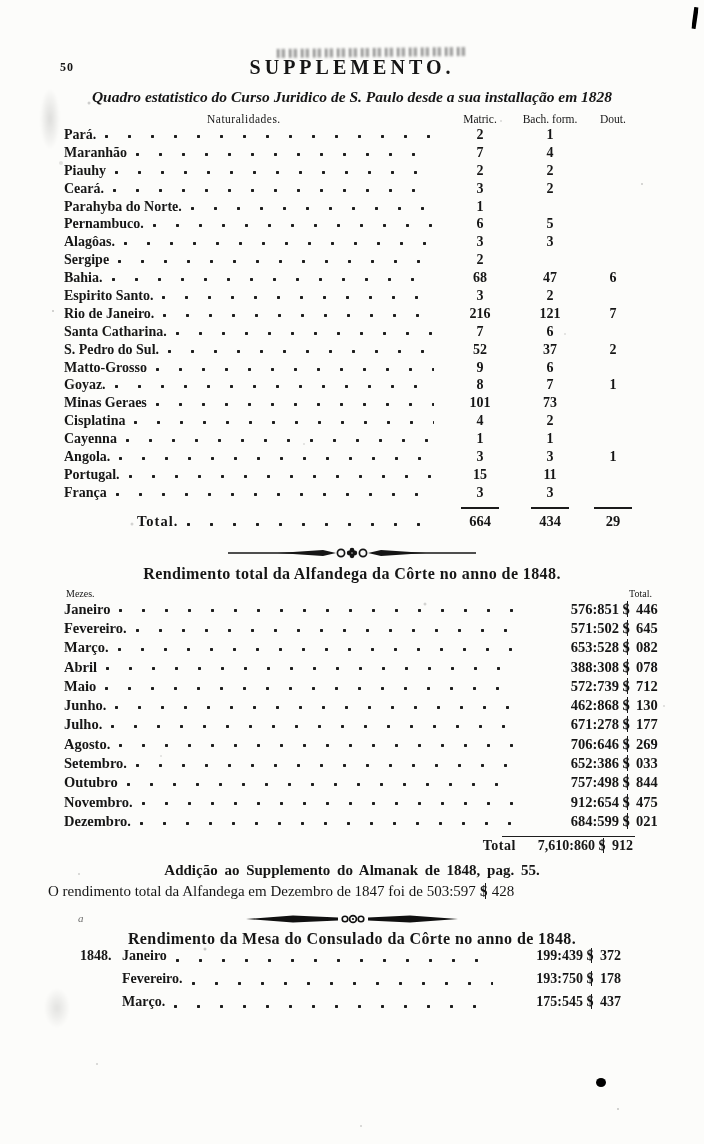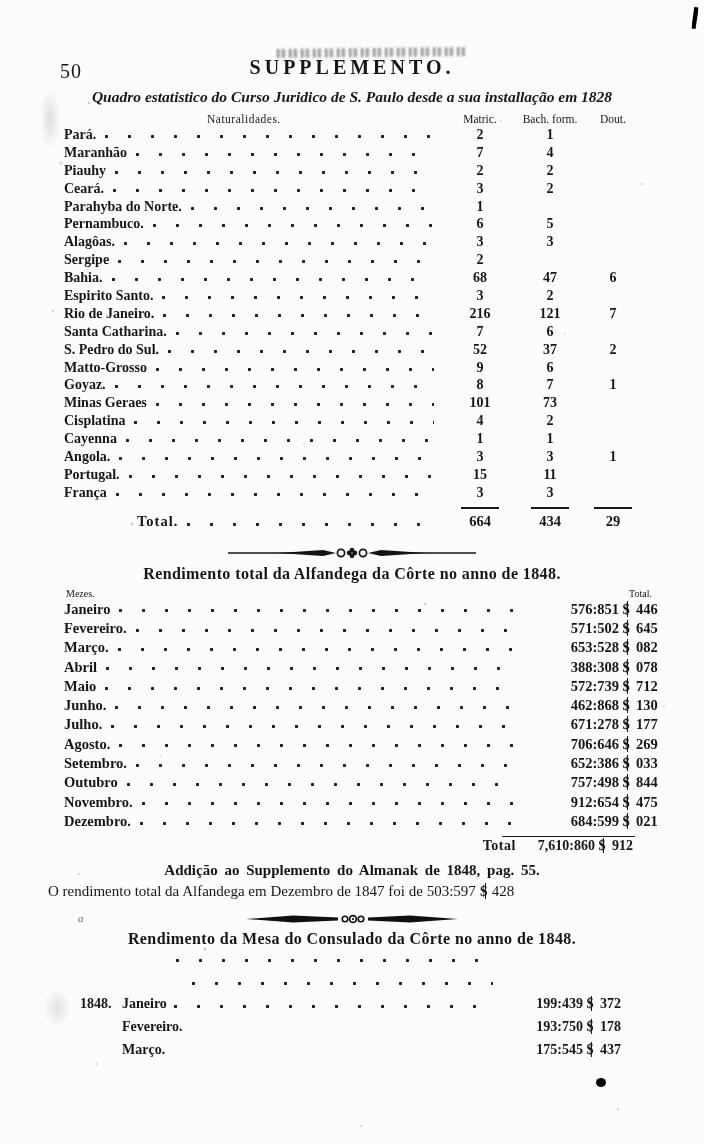--- a/index.html
+++ b/index.html
@@ -2,21 +2,21 @@
 <html><head>
 <meta charset="utf-8">
 <style>
   html,body{margin:0;padding:0;}
   body{
     width:704px;height:1144px;position:relative;overflow:hidden;
     background:#fcfcfa;color:#161616;
     font-family:"Liberation Serif","DejaVu Serif",serif;
     -webkit-font-smoothing:antialiased;
   }
-  .page-number{position:absolute;left:60px;top:60px;font-size:20px;font-weight:normal;letter-spacing:1px;}
+  .page-number{position:absolute;left:60px;top:60px;font-size:12px;font-weight:bold;letter-spacing:1px;}
   .masthead{margin-top:56px;text-align:center;}
   .masthead h1{margin:0;font-size:20px;font-weight:bold;letter-spacing:4px;}
   .subtitle{margin:8px 28px 0;text-align:center;font-style:italic;font-weight:bold;font-size:15.5px;line-height:20px;}
   .subtitle .l2{display:block;}
 
   
   .leader{flex:1;align-self:center;height:6px;margin:0 10px 0 8px;
     background-image:radial-gradient(circle at 2.5px 3.5px,#1d1d1d 1.35px,rgba(0,0,0,0) 1.9px);
     background-size:23px 6px;background-repeat:repeat-x;background-position:0 0;}
 
@@ -57,21 +57,21 @@
   .gtotal .frac{width:auto;}
   .add-heading{margin:3px 0 0;text-align:center;font-size:15px;font-weight:bold;word-spacing:3px;}
   .fnmark{position:absolute;left:78px;top:912px;font-size:11px;font-style:italic;opacity:.65;}
   .note{margin:4px 20px 0 48px;font-size:15px;white-space:nowrap;}
   .note .cifrao{margin:0 1px;}
 
   
   .t3row{padding:0 66px 0 80px;height:23px;font-size:14px;font-weight:bold;}
   .t3row .year{width:42px;}
   .t3row .val .reis{width:80px;}
-  .t3row .val .frac{width:38px;margin-top:48px;}
+  .t3row .val .frac{width:38px;}
 
   
   .bleed{position:absolute;left:277px;top:48px;width:188px;height:9px;
     background:repeating-linear-gradient(90deg,rgba(25,25,25,.55) 0 2px,rgba(25,25,25,.1) 2px 5px,rgba(25,25,25,.42) 5px 8px,rgba(0,0,0,0) 8px 12px);
     filter:blur(.8px);transform:rotate(-.6deg);}
   .inkmark{position:absolute;right:6px;top:7px;width:6px;height:22px;background:#000;
     clip-path:polygon(25% 0,100% 0,72% 100%,0 100%);transform:rotate(4deg);}
   .inkmark::after{content:"";position:absolute;left:0;top:25px;width:4px;height:6px;background:#000;border-radius:50%;}
   .bigdot{position:absolute;left:596px;top:1078px;width:10px;height:9px;border-radius:50%;background:#000;}
   .speck{position:absolute;left:0;top:0;width:2px;height:2px;border-radius:50%;background:transparent;

